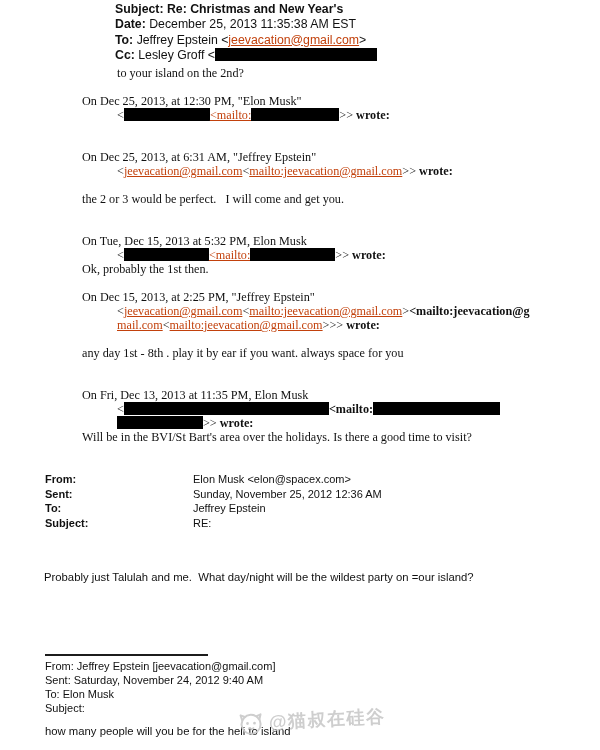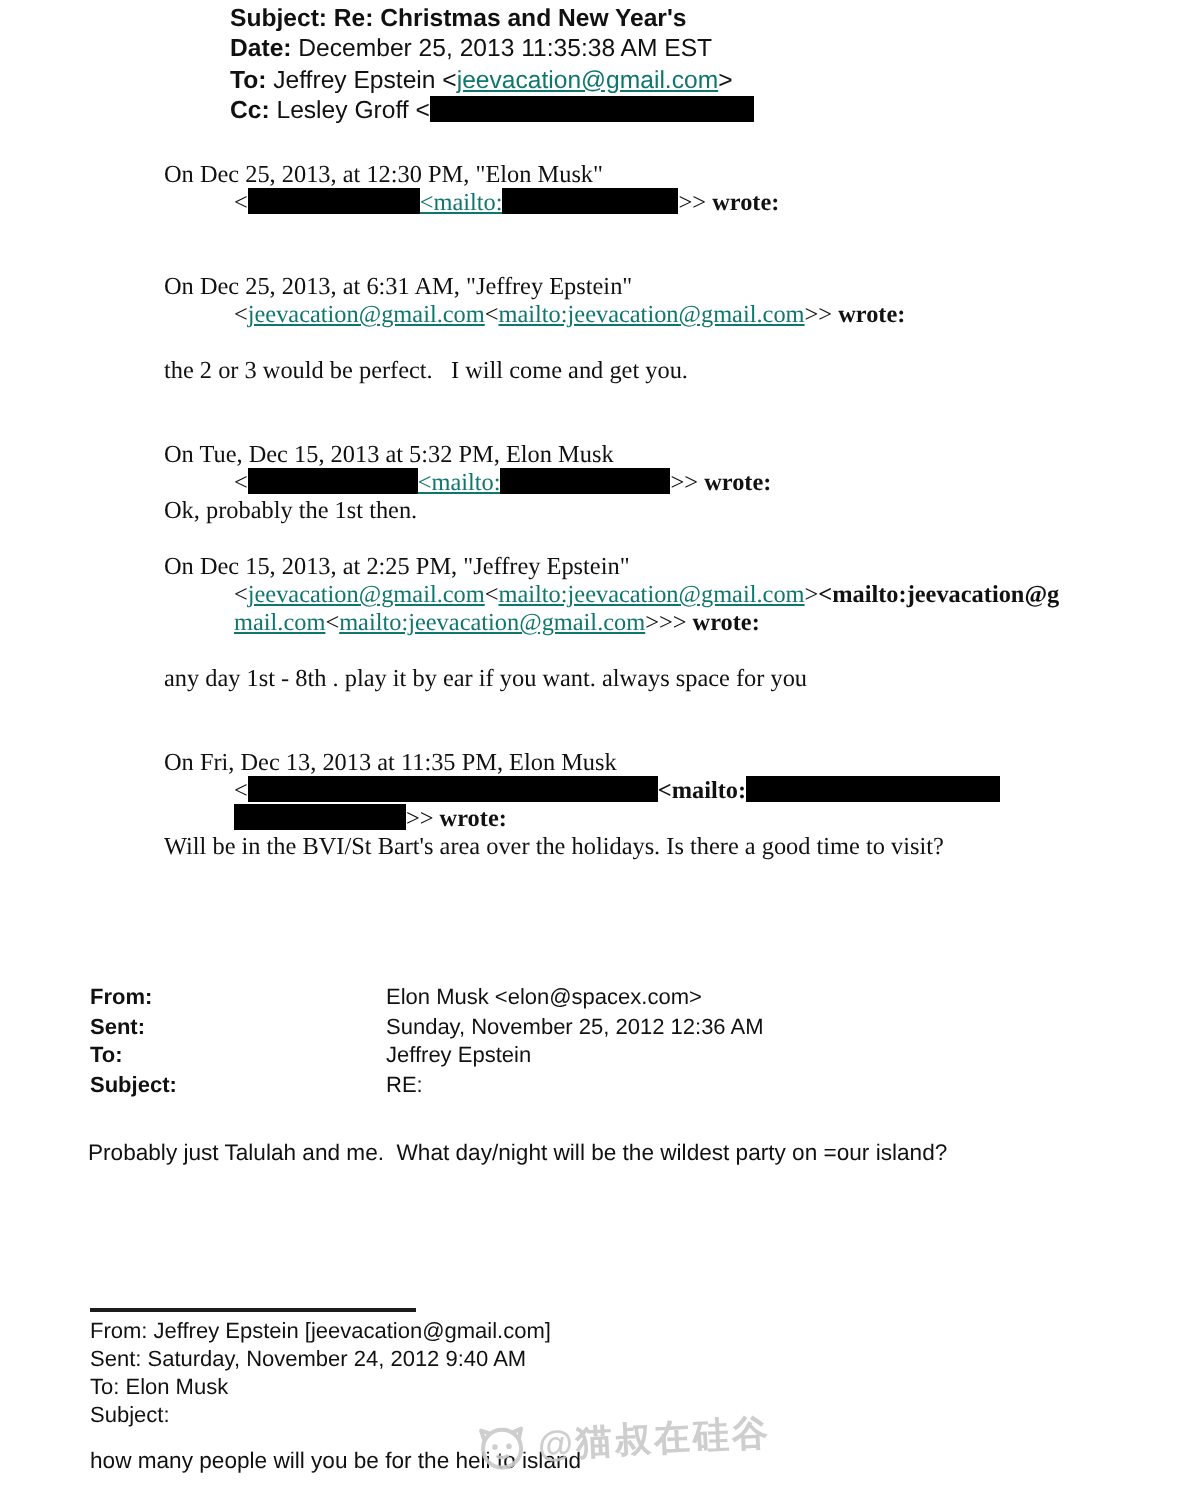--- a/index.html
+++ b/index.html
@@ -12,25 +12,25 @@
   #hdr { position:absolute; left:115px; top:2px; }
   #hdr .line { font:12.3px/15.3px "Liberation Sans", sans-serif; white-space:pre; }
 
   
   #body { position:absolute; left:82px; top:66px; width:470px; }
   #body .line { font:12.2px/14px "Liberation Serif", serif; white-space:pre; }
   #body .line.ind { padding-left:35px; }
   #body .line.blank { height:14px; }
 
   .b { font-weight:700; }
-  .lnk { color:#0f766e; text-decoration:underline; }
+  .lnk { color:#c2410c; text-decoration:underline; }
   .red { display:inline-block; background:#000; height:13px; vertical-align:-2px; }
 
   
-  #ol1 { position:absolute; left:45px; top:492px; }
+  #ol1 { position:absolute; left:45px; top:472px; }
   .olrow { display:flex; font:11px/14.5px "Liberation Sans", sans-serif; }
   .ollab { width:148px; font-weight:700; }
   .olval { font-weight:400; }
 
   #msg1 { position:absolute; left:44px; top:570px; font:11.3px/14px "Liberation Sans", sans-serif; white-space:pre; }
 
   .sep { position:absolute; left:45px; top:654px; width:163px; height:2px; background:#1c1c1c; }
 
   
   #ol2 { position:absolute; left:45px; top:659px; }
@@ -53,20 +53,21 @@
 <div class="page">
 
   <div id="hdr">
       <div class="line"><span class="b">Subject: Re: Christmas and New Year's</span></div>
       <div class="line"><span class="b">Date: </span><span>December 25, 2013 11:35:38 AM EST</span></div>
       <div class="line"><span class="b">To: </span><span>Jeffrey Epstein &lt;</span><span class="lnk">jeevacation@gmail.com</span><span>&gt;</span></div>
       <div class="line"><span class="b">Cc: </span><span>Lesley Groff &lt;</span><span class="red" style="width: 162px;"></span></div>
     </div>
 
   <div id="body">
+      <div class="line ind"><span>to your island on the 2nd?</span></div>
       <div class="line blank"></div>
       <div class="line"><span>On Dec 25, 2013, at 12:30 PM, "Elon Musk"</span></div>
       <div class="line ind"><span>&lt;</span><span class="red" style="width: 86px;"></span><span class="lnk">&lt;mailto:</span><span class="red" style="width: 88px;"></span><span>&gt;&gt; </span><span class="b">wrote:</span></div>
       <div class="line blank"></div>
       <div class="line blank"></div>
       <div class="line"><span>On Dec 25, 2013, at 6:31 AM, "Jeffrey Epstein"</span></div>
       <div class="line ind"><span>&lt;</span><span class="lnk">jeevacation@gmail.com</span><span>&lt;</span><span class="lnk">mailto:jeevacation@gmail.com</span><span>&gt;&gt; </span><span class="b">wrote:</span></div>
       <div class="line blank"></div>
       <div class="line"><span>the 2 or 3 would be perfect.   I will come and get you.</span></div>
       <div class="line blank"></div>

